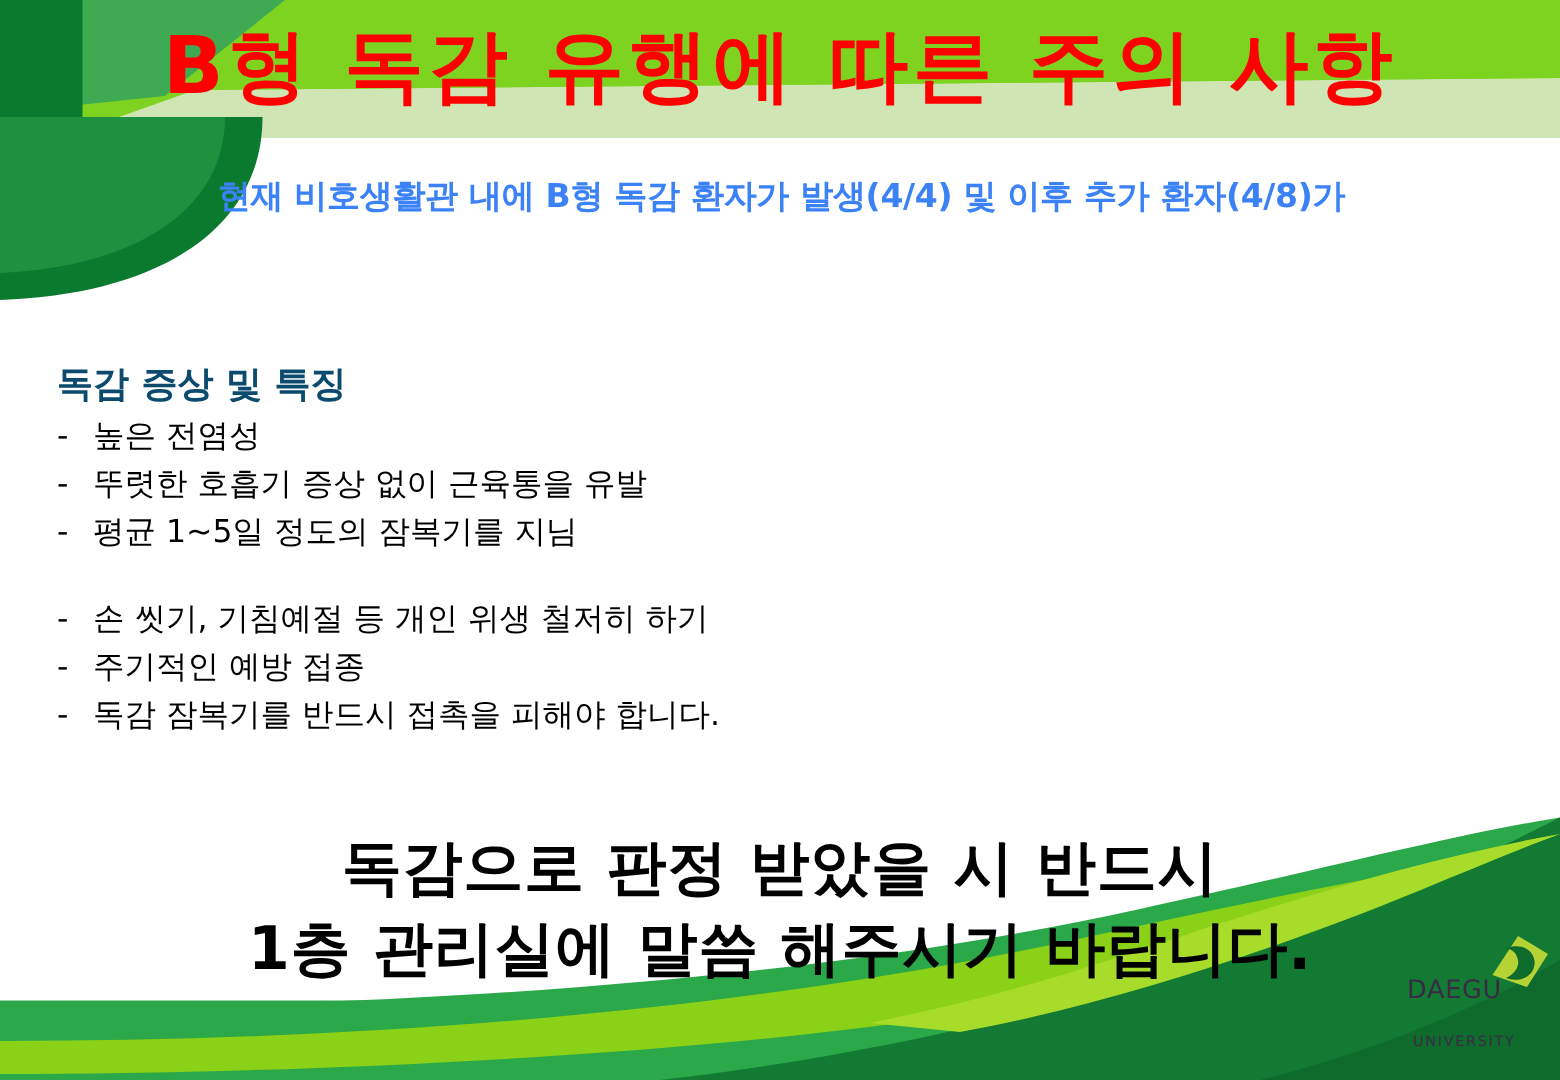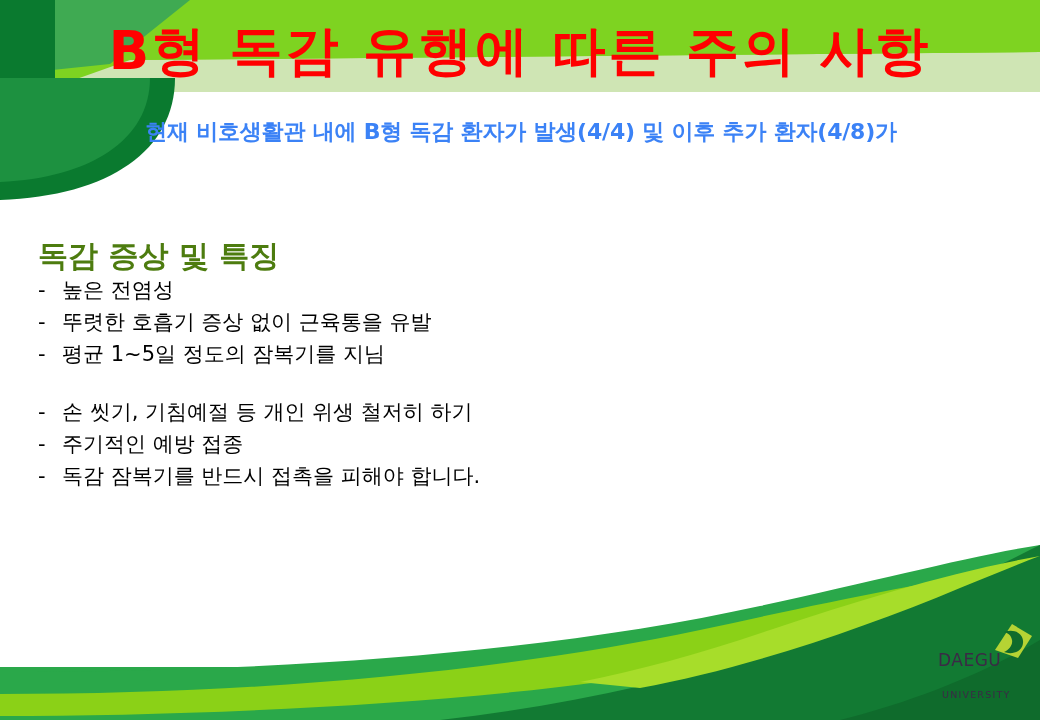--- a/index.html
+++ b/index.html
@@ -29,22 +29,22 @@
 
   
   #title-wrap {
     position: absolute;
     left: 0;
     top: 0;
     width: 1040px;
     height: 92px;
     z-index: 3;
     display: flex;
+    align-items: center;
     justify-content: center;
-    margin-top: 24px;
   }
   #poster-title {
     font-family: "DejaVu Sans", "Liberation Sans", sans-serif;
     font-weight: 700;
     font-size: 53px;
     letter-spacing: 3px;
     color: #ff0000;
     white-space: nowrap;
     line-height: 1;
     margin: 0;
@@ -71,23 +71,23 @@
   #sections {
     position: absolute;
     left: 38px;
     top: 241px;
     width: 700px;
     z-index: 3;
   }
   .section { margin-bottom: 26px; }
   .section:last-child { margin-bottom: 0; }
   .section-heading {
-    color: #4d7c0f;
-    font-weight: 700;
-    font-size: 30px;
+    color: #0c4a6e;
+    font-weight: 700;
+    font-size: 24px;
     line-height: 30px;
     letter-spacing: 0px;
     margin: 0 0 3px 0;
   }
   .bullet-list {
     list-style: none;
     margin: 0;
     padding: 0;
   }
   .bullet-item {
@@ -236,20 +236,24 @@
         </li>
         <li class="bullet-item">
           <span class="bullet-dash">-</span>
           <span class="bullet-text">독감 잠복기를 반드시 접촉을 피해야 합니다.</span>
         </li>
       </ul>
     </div>
 
   </div>
 
+  <div id="closing">
+    <span class="line">독감으로 판정 받았을 시 반드시</span>
+    <span class="line">1층 관리실에 말씀 해주시기 바랍니다.</span>
+  </div>
 
   <div id="logo">
     <svg width="96" height="44" viewBox="0 0 96 44">
       <g transform="translate(54,2)">
         <path d="M 20 0 L 40 12 L 26 34 L 3 26 Z" fill="#b5d334"></path>
         <path d="M 12 8 C 24 4 32 11 31 19 C 30 28 20 31 12 28
                  C 17 26 21 21 20 16 C 19 11 16 9 12 8 Z" fill="#0f6b2c"></path>
       </g>
     </svg>
     <div id="logo-text">

